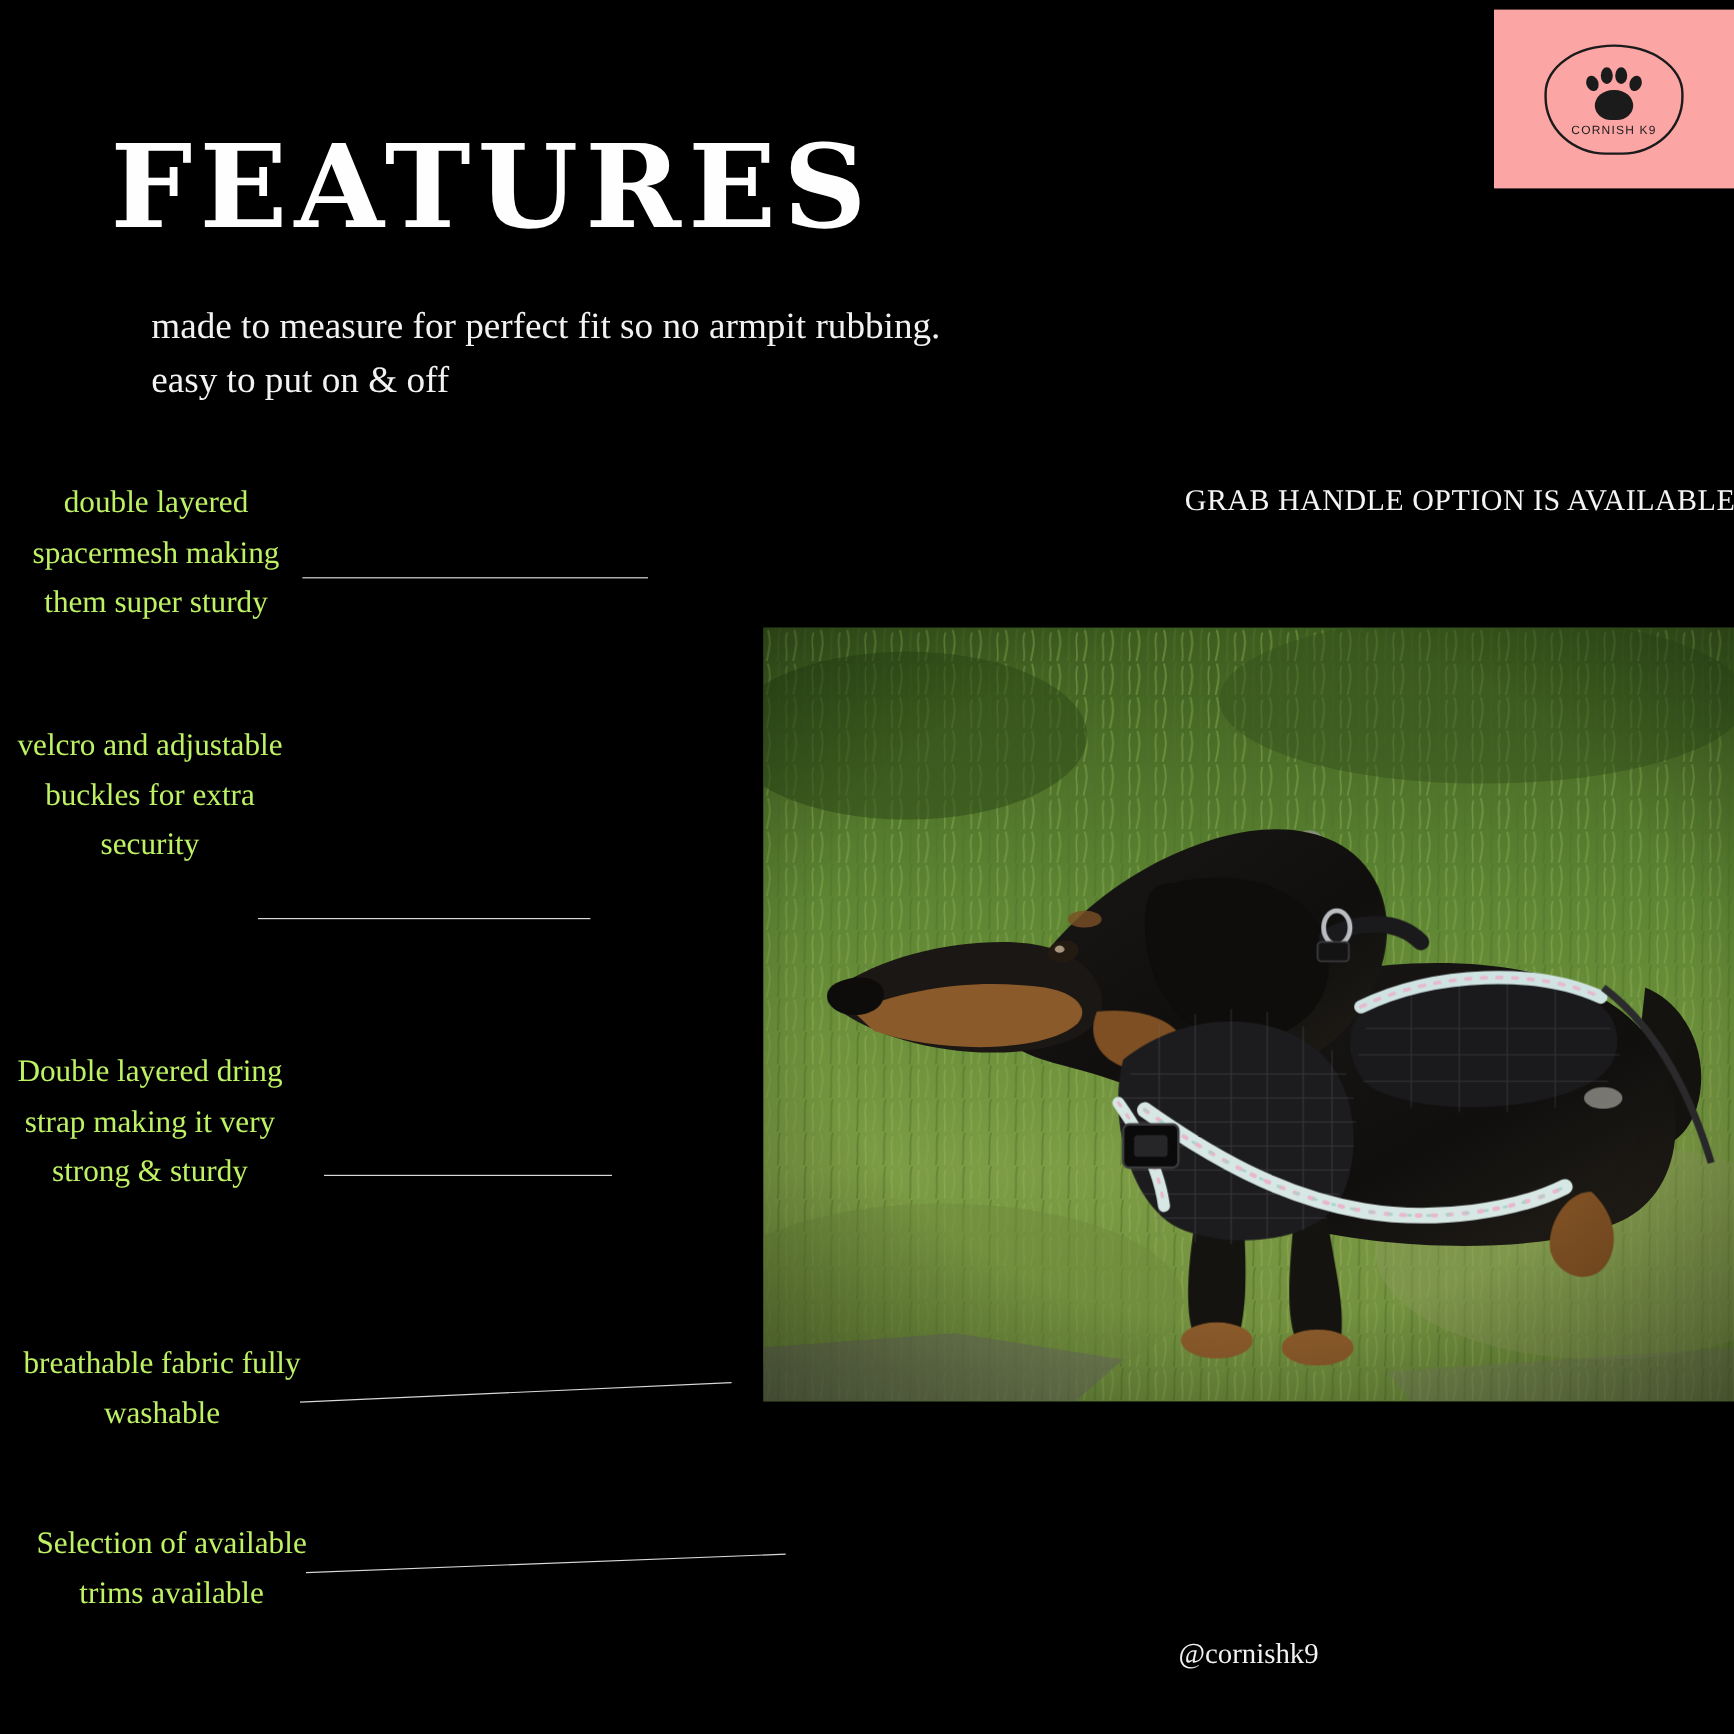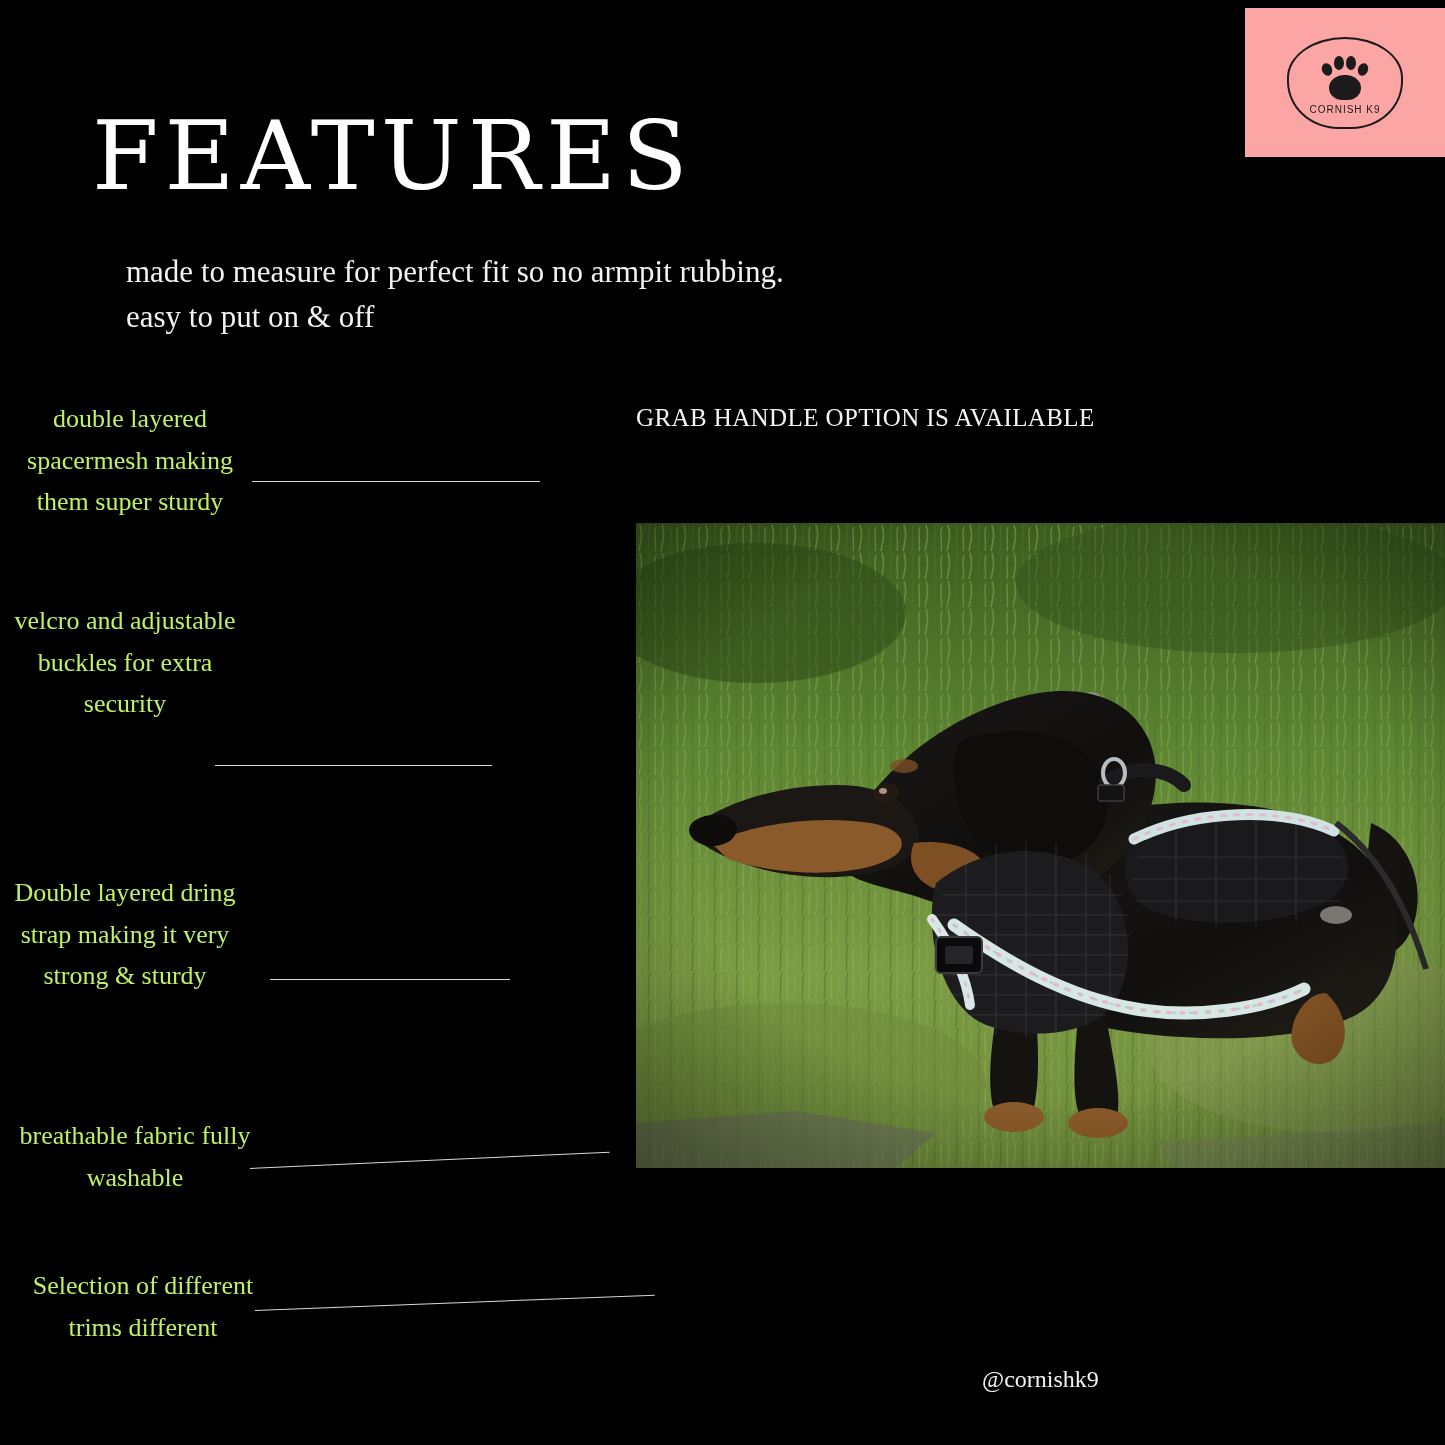--- a/index.html
+++ b/index.html
@@ -68,21 +68,21 @@
   }
 
   
   .features-title {
     position: absolute;
     left: 92px; top: 108px;
     font-family: "DejaVu Serif", serif;
     font-size: 96px;
     line-height: 1;
     letter-spacing: 6px;
-    font-weight: 400;
+    font-weight: 700;
     color: #fefefe;
     white-space: nowrap;
   }
   .subtitle {
     position: absolute;
     left: 98px; top: 250px;
     width: 700px;
     font-family: "Liberation Serif", serif;
     font-size: 31px;
     line-height: 1.45;
@@ -117,21 +117,21 @@
   .l2 { left: 215px; top: 765px; width: 277px; }
   .l3 { left: 270px; top: 979px; width: 240px; }
   .l4 { left: 250px; top: 1168px; width: 360px; transform: rotate(-2.6deg); }
   .l5 { left: 255px; top: 1310px; width: 400px; transform: rotate(-2.2deg); }
 
   
   .grab-note {
     position: absolute;
     left: 636px; top: 400px;
     width: 810px;
-    text-align: left;
+    text-align: right;
     font-family: "Liberation Serif", serif;
     font-size: 25px;
     line-height: 1.45;
     letter-spacing: 0.4px;
     color: #f4f4f4;
   }
 
   
   .photo {
     position: absolute;
@@ -169,21 +169,21 @@
   </div>
 </div>
 
 <div class="features-title">FEATURES</div>
 <div class="subtitle">made to measure for perfect fit so no armpit rubbing.  easy to put on &amp; off</div>
 
 <div class="feature f1">double layered spacermesh making them super sturdy</div>
 <div class="feature f2">velcro and adjustable buckles for extra security</div>
 <div class="feature f3">Double layered dring strap making it very strong &amp; sturdy</div>
 <div class="feature f4">breathable fabric fully washable</div>
-<div class="feature f5">Selection of different trims different</div>
+<div class="feature f5">Selection of available trims available</div>
 
 <div class="leader l1"></div>
 <div class="leader l2"></div>
 <div class="leader l3"></div>
 <div class="leader l4"></div>
 <div class="leader l5"></div>
 
 <div class="grab-note">
   <div>GRAB HANDLE  OPTION IS AVAILABLE</div>
 </div>

